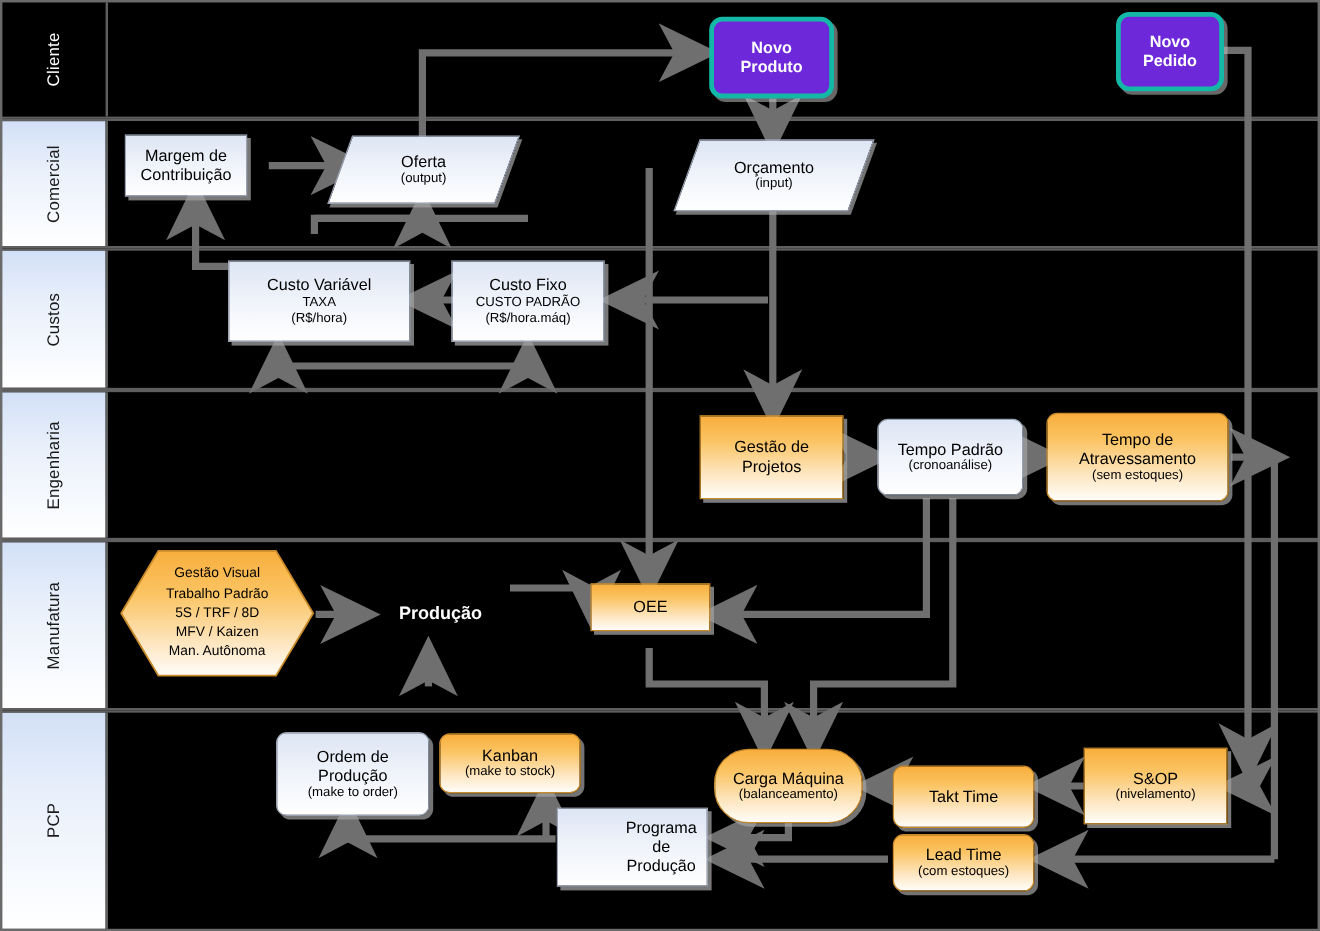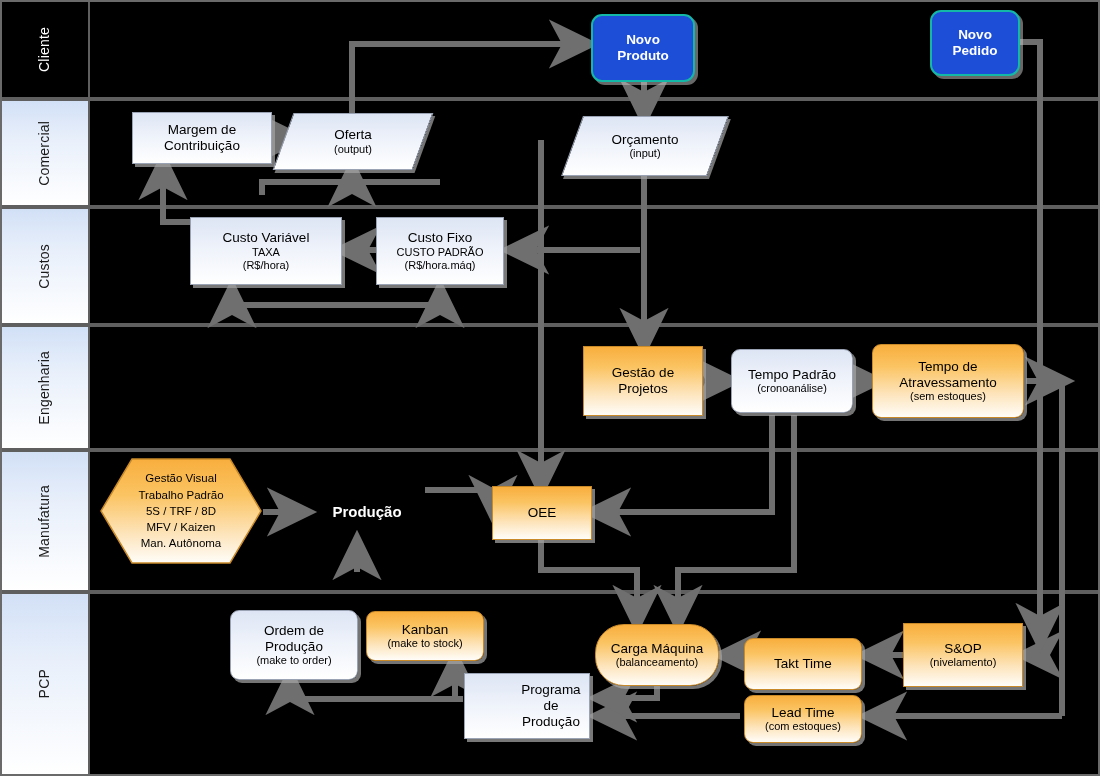--- a/index.html
+++ b/index.html
@@ -29,21 +29,21 @@
   .node.bold .t1{font-weight:normal;}
 
   .sh-rect-blue{background:linear-gradient(180deg,#dde5f4 0%,#eef2fa 45%,#ffffff 100%);
       border:1px solid #9aa3b4;box-shadow:3px 3px 0 rgba(160,160,160,.75);}
   .sh-round-blue{background:linear-gradient(180deg,#dde5f4 0%,#eef2fa 45%,#ffffff 100%);
       border:1px solid #9aa3b4;border-radius:9px;box-shadow:3px 3px 0 rgba(165,165,165,.7);}
   .sh-rect-orange{background:linear-gradient(180deg,#f8ae3d 0%,#fbc463 30%,#fde4bb 68%,#fffdf9 100%);
       border:1px solid #c98a2a;box-shadow:3px 3px 0 rgba(160,160,160,.75);}
   .sh-round-orange{background:linear-gradient(180deg,#f8ae3d 0%,#fbc463 30%,#fde4bb 68%,#fffdf9 100%);
       border:1px solid #c98a2a;border-radius:9px;box-shadow:3px 3px 0 rgba(165,165,165,.7);}
-  .sh-round-black{background:#1d4ed8;border:2px solid #14b8a6;border-radius:11px;color:#fff;
+  .sh-round-black{background:#6d28d9;border:4px solid #14b8a6;border-radius:11px;color:#fff;
       box-shadow:3px 3px 0 rgba(190,190,190,.55);}
   .sh-round-black .t1{font-weight:bold;color:#fff;}
   .sh-para{background:linear-gradient(180deg,#dde5f4 0%,#eef2fa 45%,#ffffff 100%);
       border:1px solid #9aa3b4;transform:skewX(-20deg);box-shadow:3px 3px 0 rgba(165,165,165,.7);}
   .sh-para > .inner{transform:skewX(20deg);display:flex;flex-direction:column;align-items:center;justify-content:center;width:100%;height:100%;}
   .sh-plain{background:transparent;border:none;color:#fff;box-shadow:none;}
   .sh-plain .t1{font-weight:bold;color:#fff;font-size:15px;}
   .sh-hex{background:transparent;border:none;box-shadow:none;}
   .hexbg{position:absolute;inset:0;}
   .hex-txt{position:relative;z-index:2;display:flex;flex-direction:column;align-items:center;justify-content:center;width:100%;height:100%;}
@@ -167,21 +167,21 @@
 
   <div class="node sh-round-black" style="left:591px;top:14px;width:104px;height:68px;">
     <span class="t1">Novo</span>
     <span class="t1">Produto</span>
   </div>
   <div class="node sh-round-black" style="left:930px;top:10px;width:90px;height:66px;">
     <span class="t1">Novo</span>
     <span class="t1">Pedido</span>
   </div>
 
-  <div class="node sh-rect-blue" style="left:104px;top:112px;width:140px;height:52px;margin-left:28px;">
+  <div class="node sh-rect-blue" style="left:104px;top:112px;width:102px;height:52px;">
     <span class="t1">Margem de</span>
     <span class="t1">Contribuição</span>
   </div>
 
   <div class="node sh-para" style="left:283px;top:113px;width:140px;height:57px;">
     <div class="inner">
       <span class="t1">Oferta</span>
       <span class="t2">(output)</span>
     </div>
   </div>
@@ -236,21 +236,21 @@
       <div>5S / TRF / 8D</div>
       <div>MFV / Kaizen</div>
       <div>Man. Autônoma</div>
     </div>
   </div>
 
   <div class="node sh-plain" style="left:308px;top:497px;width:118px;height:30px;">
     <span class="t1">Produção</span>
   </div>
 
-  <div class="node sh-rect-orange bold" style="left:492px;top:486px;width:100px;height:54px;">
+  <div class="node sh-rect-orange bold" style="left:492px;top:486px;width:100px;height:40px;">
     <span class="t1">OEE</span>
   </div>
 
   <div class="node sh-round-blue" style="left:230px;top:610px;width:128px;height:70px;">
     <span class="t1">Ordem de</span>
     <span class="t1">Produção</span>
     <span class="t2">(make to order)</span>
   </div>
   <div class="node sh-round-orange" style="left:366px;top:611px;width:118px;height:50px;">
     <span class="t1">Kanban</span>

